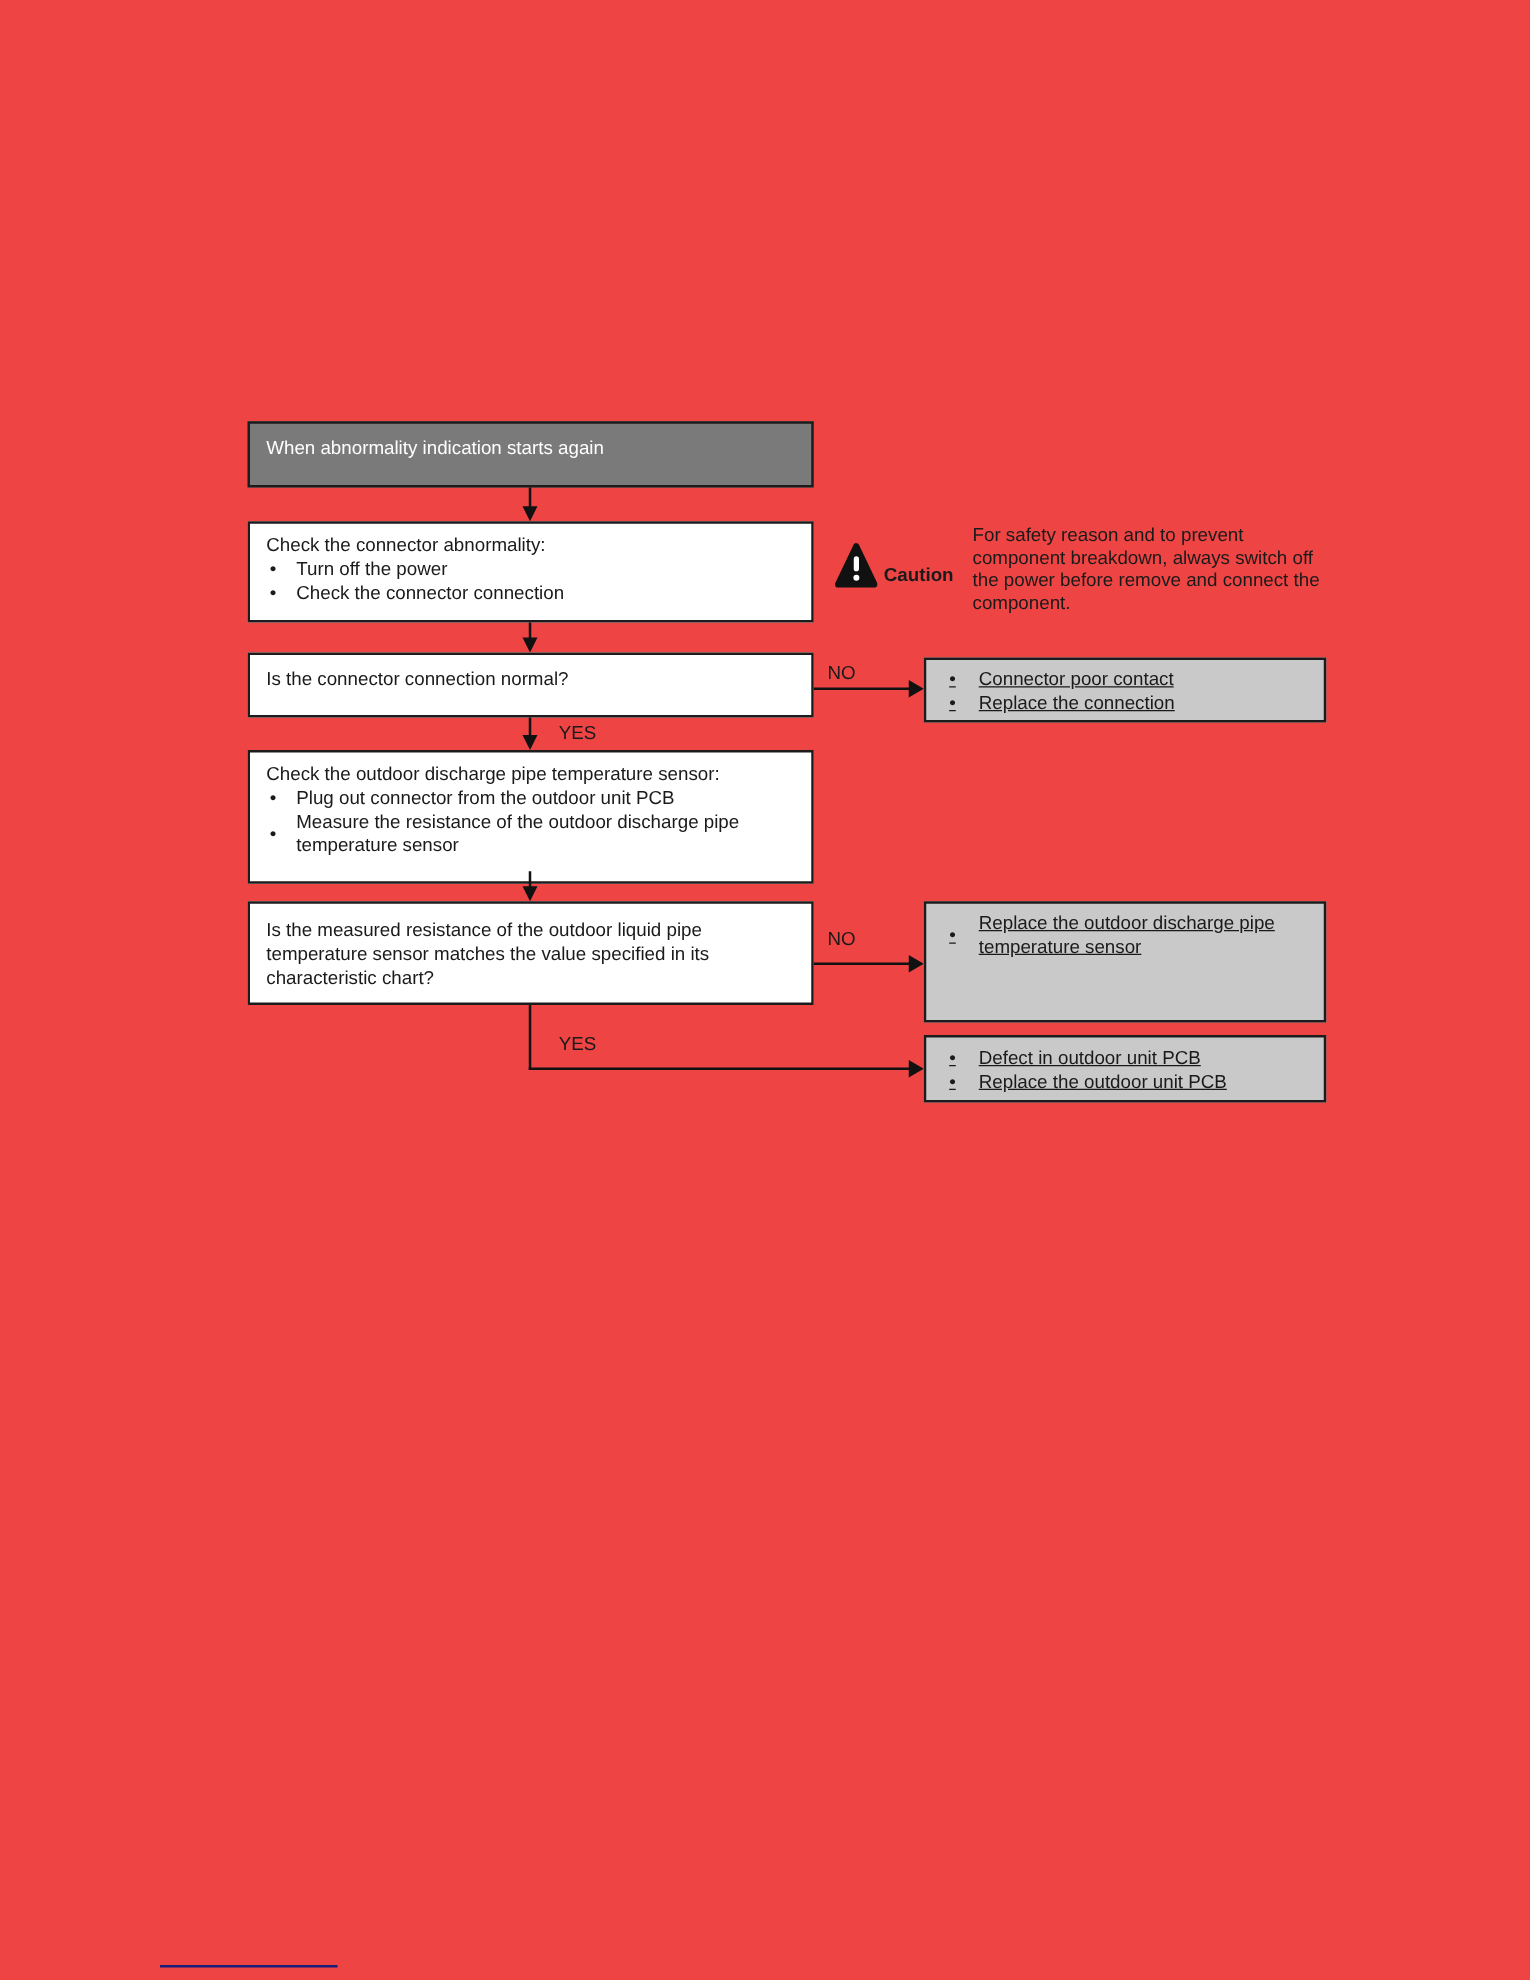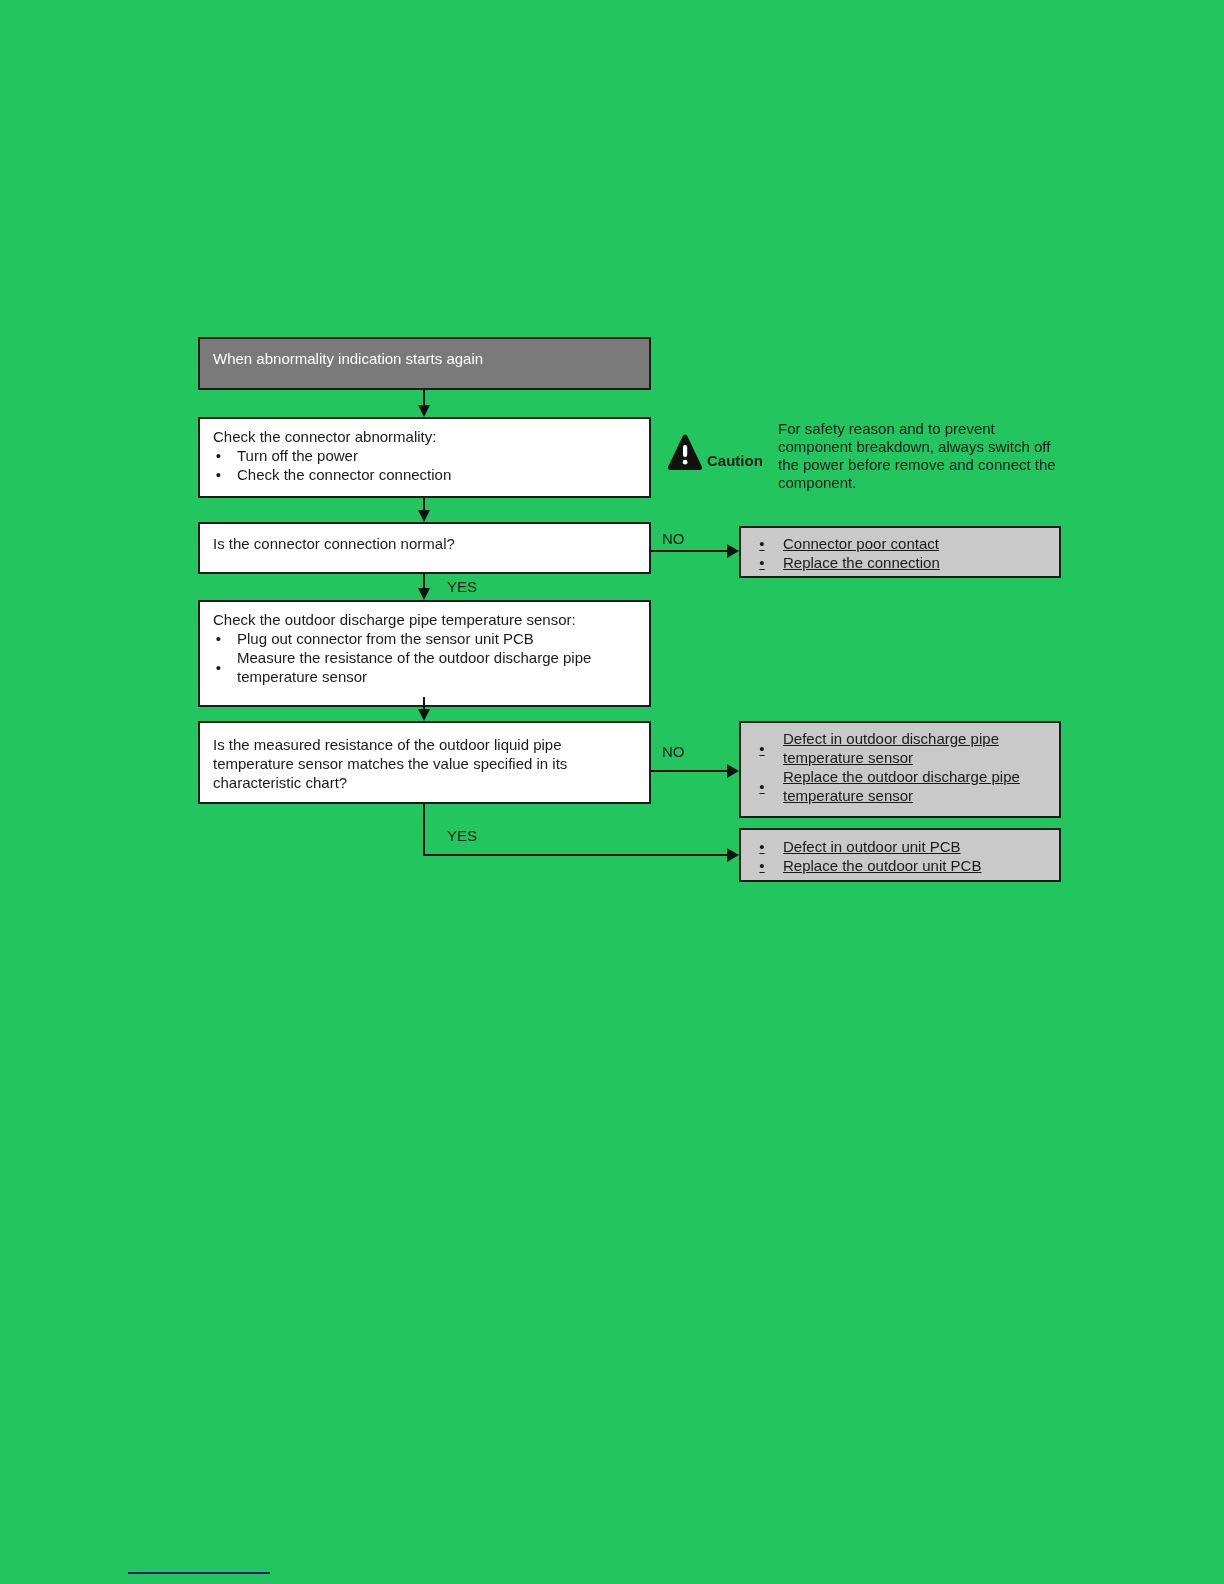--- a/index.html
+++ b/index.html
@@ -6,21 +6,21 @@
   body{
     background:#ffffff;
     font-family:"Liberation Sans", sans-serif;
     color:#1a1a1a;
     -webkit-font-smoothing:antialiased;
   }
   .page{
     position:relative;
     width:1224px;
     height:1584px;
-    background:#22c55e;
+    background:#ef4444;
     overflow:hidden;
   }
   .node{
     position:absolute;
     box-sizing:border-box;
     border:2px solid #1c1c1c;
     background:#ffffff;
     font-size:15px;
     line-height:19px;
   }
@@ -163,42 +163,39 @@
     </div>
   </div>
 
   <div class="vline" style="left:423px;top:574px;height:14px;"></div>
   <div class="head-down" style="left:418px;top:588px;"></div>
   <div class="branch-label" style="left:447px;top:578px;">YES</div>
 
   <div class="node pad-top-8" style="left:198px;top:600px;width:453px;height:107px;">
     <div class="box-title">Check the outdoor discharge pipe temperature sensor:</div>
     <div class="bullet-row">
-      <span class="bullet-text">Plug out connector from the sensor unit PCB</span>
+      <span class="bullet-text">Plug out connector from the outdoor unit PCB</span>
     </div>
     <div class="bullet-row">
       <span class="bullet-text">Measure the resistance of the outdoor discharge pipe temperature sensor</span>
     </div>
   </div>
 
   <div class="vline" style="left:423px;top:697px;height:13px;"></div>
   <div class="head-down" style="left:418px;top:709px;"></div>
 
   <div class="node" style="left:198px;top:721px;width:453px;height:83px;padding-top:12px;">
     <div class="box-title">Is the measured resistance of the outdoor liquid pipe temperature sensor matches the value specified in its characteristic chart?</div>
   </div>
 
   <div class="branch-label" style="left:662px;top:743px;">NO</div>
   <div class="hline" style="left:651px;top:770px;width:78px;"></div>
   <div class="head-right" style="left:727px;top:764px;"></div>
 
   <div class="node result pad-top-6" style="left:739px;top:721px;width:322px;height:97px;">
-    <div class="bullet-row">
-      <span class="bullet-text">Defect in outdoor discharge pipe temperature sensor</span>
-    </div>
     <div class="bullet-row">
       <span class="bullet-text">Replace the outdoor discharge pipe temperature sensor</span>
     </div>
   </div>
 
   <div class="vline" style="left:423px;top:804px;height:52px;"></div>
   <div class="hline" style="left:423px;top:854px;width:306px;"></div>
   <div class="head-right" style="left:727px;top:848px;"></div>
   <div class="branch-label" style="left:447px;top:827px;">YES</div>
 

